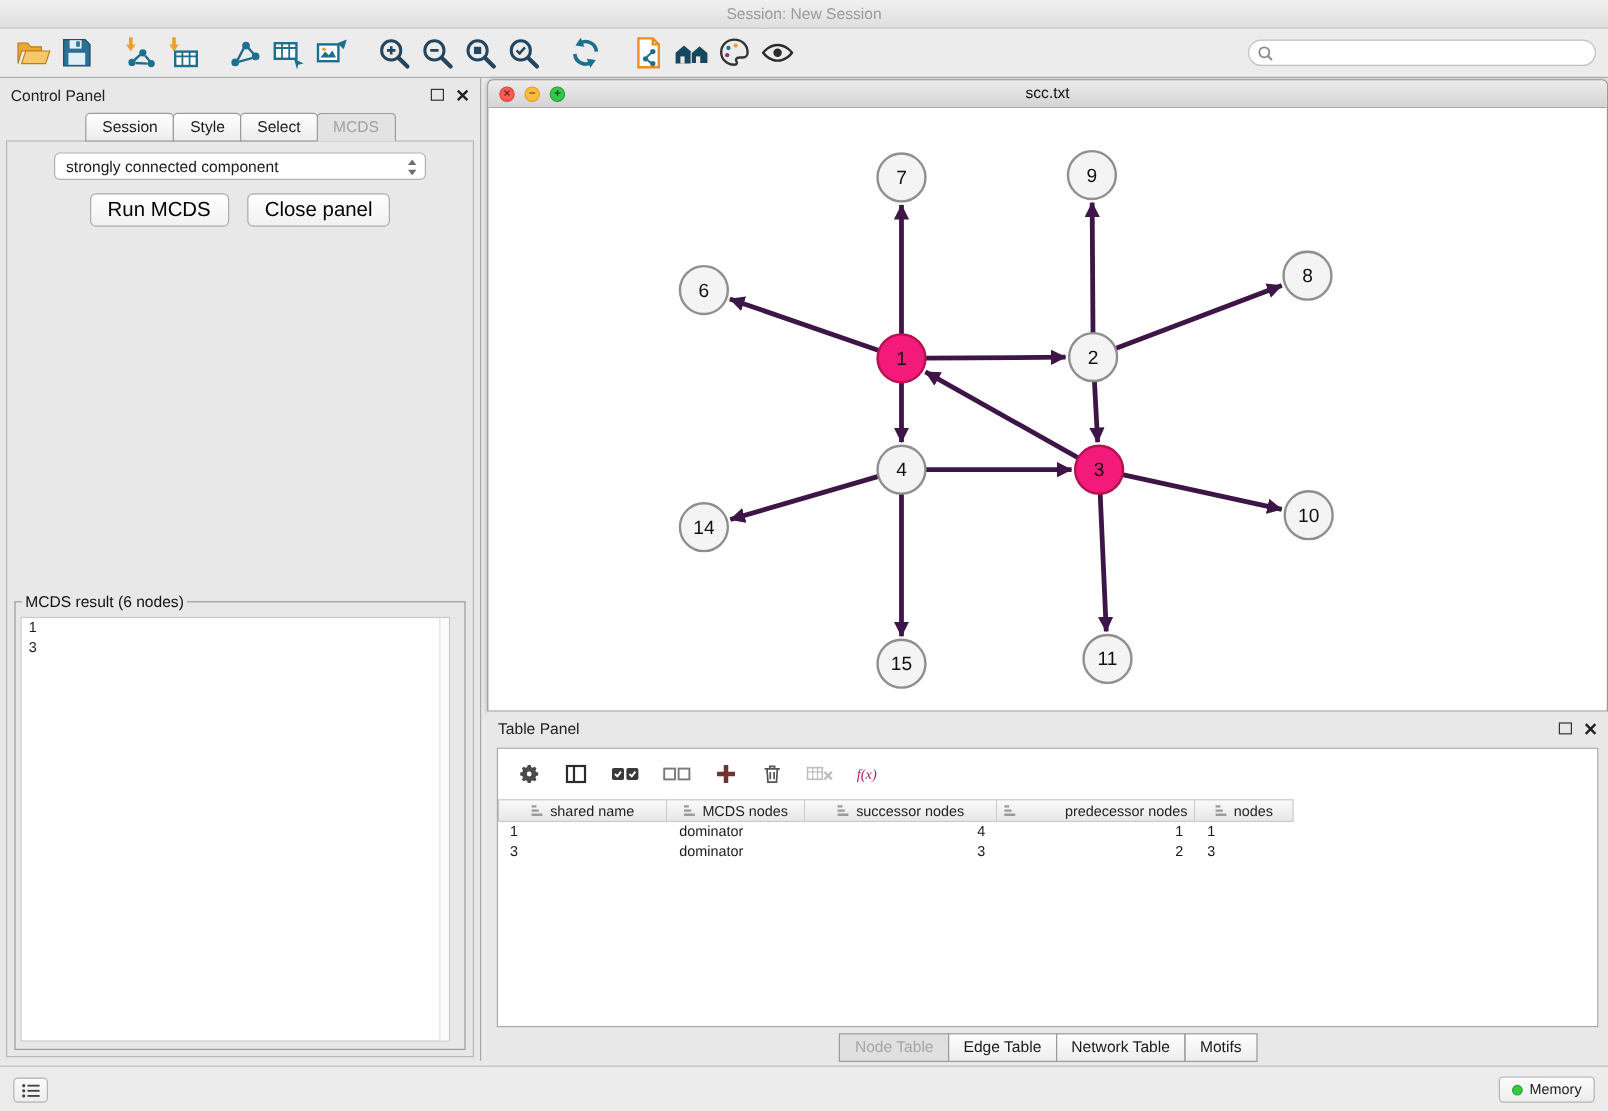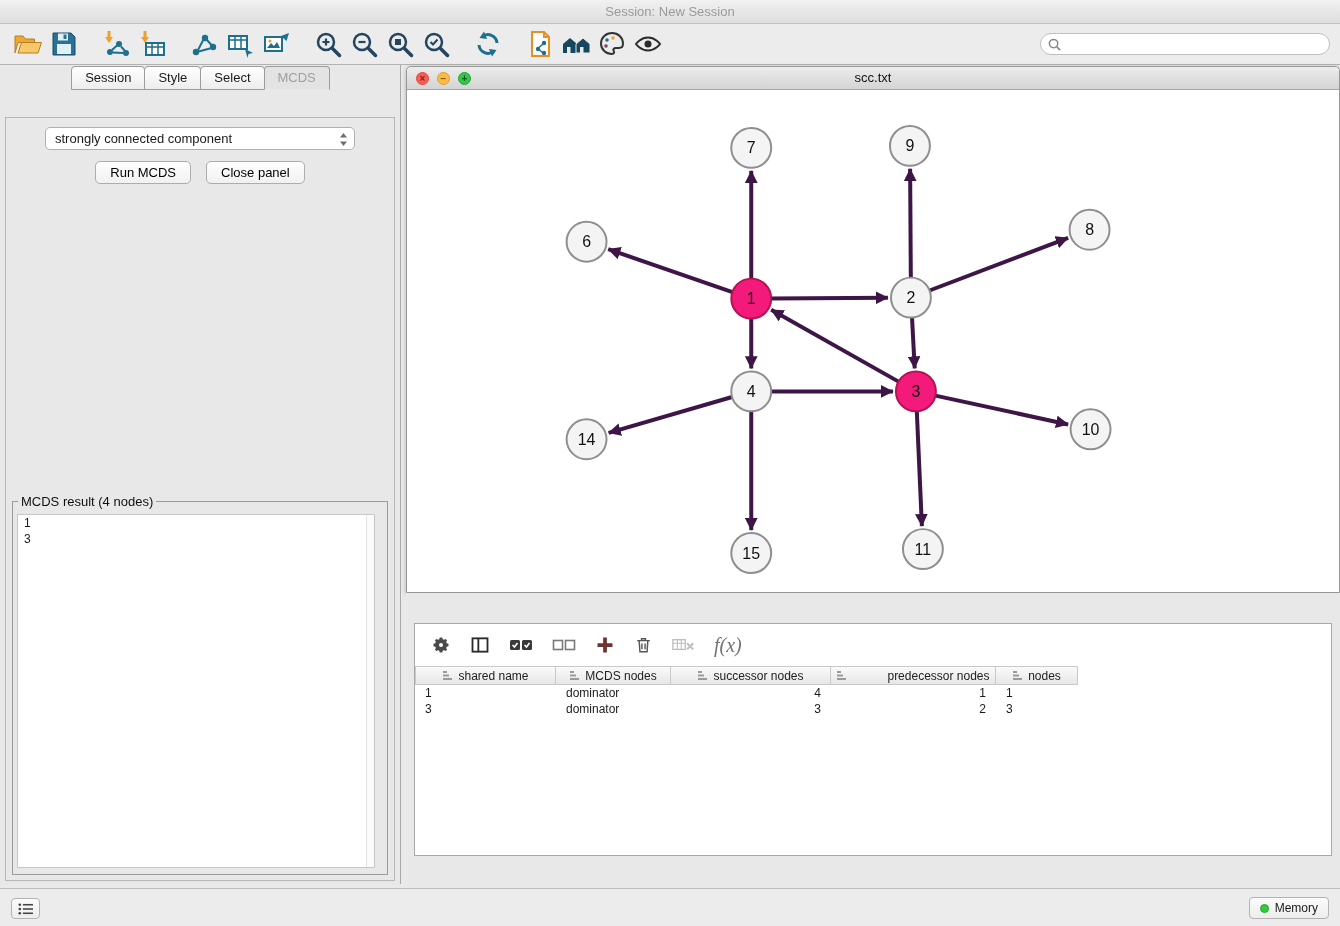--- a/index.html
+++ b/index.html
@@ -36,21 +36,21 @@
 
   #cp-body { position:absolute; top:52px; left:5px; right:5px; bottom:3px;
     border:1px solid #b8b8b8; background:#e8e8e8; }
   #opt-label { text-align:center; margin-top:21px; }
   #opt-select { margin:9px auto 0; width:310px; height:23px; background:#fff;
     border:1px solid #b0b0b0; border-radius:5px; display:flex; align-items:center;
     padding:0 9px; position:relative; }
   #opt-select .stepper { position:absolute; right:6px; top:4px; }
   #cp-buttons { display:flex; justify-content:center; gap:15px; margin-top:11px; }
   .cp-btn { background:linear-gradient(#ffffff,#f1f1f1); border:1px solid #adadad;
-    border-radius:5px; padding:3px 14px; font-size:13px; }
+    border-radius:5px; padding:3px 14px; font-size:17px; }
 
   #result-fieldset { position:absolute; left:6px; right:6px; top:376px; bottom:5px;
     border:1px solid #9a9a9a; }
   #result-fieldset legend { font-size:13px; padding:0 3px; margin-left:5px; color:#111; }
   #result-inner { position:absolute; left:4px; right:12px; top:5px; bottom:6px;
     background:#fff; border:1px solid #c7c7c7; }
   .result-line { font-size:12px; padding:1px 6px; }
   #result-scrollbar { position:absolute; right:0; top:0; bottom:0; width:8px;
     background:#fbfbfb; border-left:1px solid #e3e3e3; }
 
@@ -70,21 +70,21 @@
   #nw-canvas { position:absolute; top:23px; left:0; right:0; bottom:0; }
   #graph-svg { width:100%; height:100%; display:block; }
   #graph-svg text { font-family:"Liberation Sans",sans-serif; }
 
   
   #table-panel { position:absolute; left:406px; top:593px; width:934px; height:295px; background:#e8e8e8; }
   #tp-main { position:absolute; top:30px; left:8px; right:8px; bottom:32px;
     background:#fff; border:1px solid #a8a8a8; }
   #tp-toolbar { height:42px; display:flex; align-items:center; gap:19px; padding:0 16px; }
   .tp-icon { display:flex; align-items:center; justify-content:center; }
-  #fx-label { font-family:"Liberation Serif", serif; font-style:italic; font-size:20px; color:#737373; }
+  #fx-label { font-family:"Liberation Serif", serif; font-style:italic; font-size:12px; color:#be185d; }
   #table-header-row { display:flex; height:19px; }
   .th-cell { background:linear-gradient(#fafafa,#e7e7e7); border:1px solid #c9c9c9;
     border-left:none; font-size:12px; display:flex; align-items:center;
     justify-content:center; gap:5px; color:#222; }
   .th-cell:first-child { border-left:1px solid #c9c9c9; }
   .t-row { display:flex; height:16px; align-items:center; }
   .t-cell { font-size:12px; padding:0 10px; overflow:hidden; white-space:nowrap; }
   #tp-tabs { position:absolute; bottom:3px; left:0; right:0; display:flex; justify-content:center; }
   .tp-tab { border:1px solid #9c9c9c; background:linear-gradient(#ffffff,#ededed);
     padding:3px 12px 4px; margin-right:-1px; font-size:13px; }
@@ -246,20 +246,31 @@
   <div id="search-box">
     <svg width="13" height="13" viewBox="0 0 14 14">
         <circle cx="6" cy="6" r="4.5" fill="none" stroke="#8a8a8a" stroke-width="1.6"></circle>
         <path d="M9.5 9.5L13 13" stroke="#8a8a8a" stroke-width="1.8"></path>
       </svg>
     <input type="text" value="" style="">
   </div>
 </div>
 
 <div id="control-panel">
+  <div class="panel-header">
+    <span class="panel-title">Control Panel</span>
+    <span class="win-btns">
+      <span class="float-btn"></span>
+      <span class="close-btn">
+        <svg width="11" height="11" viewBox="0 0 11 11">
+            <path d="M1.5 1.5l8 8M9.5 1.5l-8 8" stroke="#222" stroke-width="2"></path>
+          </svg>
+      </span>
+    </span>
+  </div>
   <div id="cp-tabs">
       <div class="cp-tab">Session</div>
       <div class="cp-tab">Style</div>
       <div class="cp-tab">Select</div>
       <div class="cp-tab active">MCDS</div>
     </div>
   <div id="cp-body">
     <div id="opt-select">
       <span>strongly connected component</span>
       <span class="stepper">
@@ -267,21 +278,21 @@
             <path d="M4.5 1L8 5.5H1z" fill="#6e6e6e"></path>
             <path d="M4.5 14L1 9.5h7z" fill="#6e6e6e"></path>
           </svg>
       </span>
     </div>
     <div id="cp-buttons">
       <button class="cp-btn">Run MCDS</button>
       <button class="cp-btn">Close panel</button>
     </div>
     <fieldset id="result-fieldset">
-      <legend>MCDS result (4 nodes)</legend>
+      <legend>MCDS result (6 nodes)</legend>
       <div id="result-inner">
         <div id="result-lines">
             <div class="result-line">1</div>
             <div class="result-line">3</div>
           </div>
         <div id="result-scrollbar"></div>
       </div>
     </fieldset>
   </div>
 </div>
@@ -361,20 +372,31 @@
         </g>
         <g>
           <circle cx="344" cy="464" r="20" fill="#f4f4f4" stroke="#8f8f8f" stroke-width="2"></circle>
           <text x="344" y="469.5" text-anchor="middle" font-size="16" fill="#111">15</text>
         </g>
       </svg>
   </div>
 </div>
 
 <div id="table-panel">
+  <div class="panel-header">
+    <span class="panel-title">Table Panel</span>
+    <span class="win-btns">
+      <span class="float-btn"></span>
+      <span class="close-btn">
+        <svg width="11" height="11" viewBox="0 0 11 11">
+            <path d="M1.5 1.5l8 8M9.5 1.5l-8 8" stroke="#222" stroke-width="2"></path>
+          </svg>
+      </span>
+    </span>
+  </div>
   <div id="tp-main">
     <div id="tp-toolbar">
       <span class="tp-icon">
         <svg width="20" height="20" viewBox="0 0 24 24">
             <path fill="#4a4a4a" d="M21 13.5v-3l-2.2-.6a7 7 0 00-.6-1.5l1.1-2-1.7-1.7-2 1.1c-.5-.3-1-.5-1.5-.6L13.5 3h-3l-.6 2.2c-.5.1-1 .3-1.5.6l-2-1.1-1.7 1.7 1.1 2c-.3.5-.5 1-.6 1.5L3 10.5v3l2.2.6c.1.5.3 1 .6 1.5l-1.1 2 1.7 1.7 2-1.1c.5.3 1 .5 1.5.6l.6 2.2h3l.6-2.2c.5-.1 1-.3 1.5-.6l2 1.1 1.7-1.7-1.1-2c.3-.5.5-1 .6-1.5z"></path>
             <circle cx="12" cy="12" r="2.4" fill="#fff"></circle>
           </svg>
       </span>
       <span class="tp-icon">
         <svg width="20" height="20" viewBox="0 0 24 24">
@@ -457,20 +479,26 @@
         </div>
         <div class="t-row">
           <div class="t-cell" style="width: 141px; text-align: left;">3</div>
           <div class="t-cell" style="width: 115px; text-align: left;">dominator</div>
           <div class="t-cell" style="width: 160px; text-align: right;">3</div>
           <div class="t-cell" style="width: 165px; text-align: right;">2</div>
           <div class="t-cell" style="width: 82px; text-align: left;">3</div>
         </div>
       </div>
   </div>
+  <div id="tp-tabs">
+      <div class="tp-tab active">Node Table</div>
+      <div class="tp-tab">Edge Table</div>
+      <div class="tp-tab">Network Table</div>
+      <div class="tp-tab">Motifs</div>
+    </div>
 </div>
 
 <div id="statusbar">
   <span id="list-button">
     <svg width="18" height="14" viewBox="0 0 22 18">
         <g fill="#444">
           <circle cx="3" cy="3.5" r="1.7"></circle>
           <circle cx="3" cy="9" r="1.7"></circle>
           <circle cx="3" cy="14.5" r="1.7"></circle>
           <rect x="7" y="2.5" width="13" height="2"></rect>

